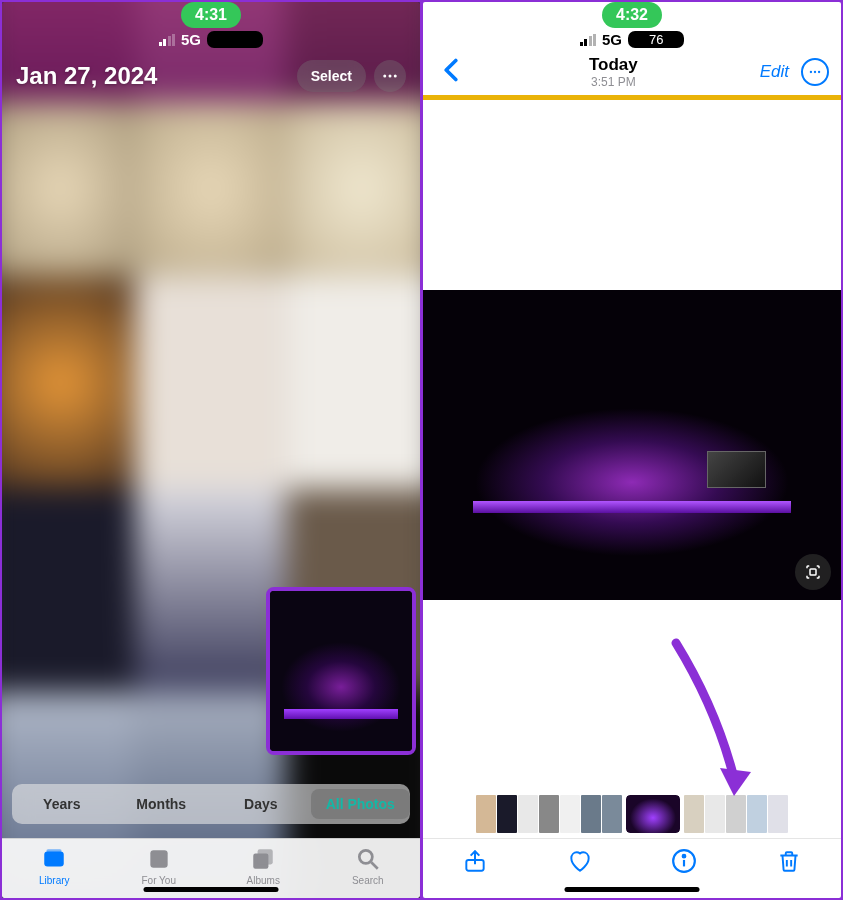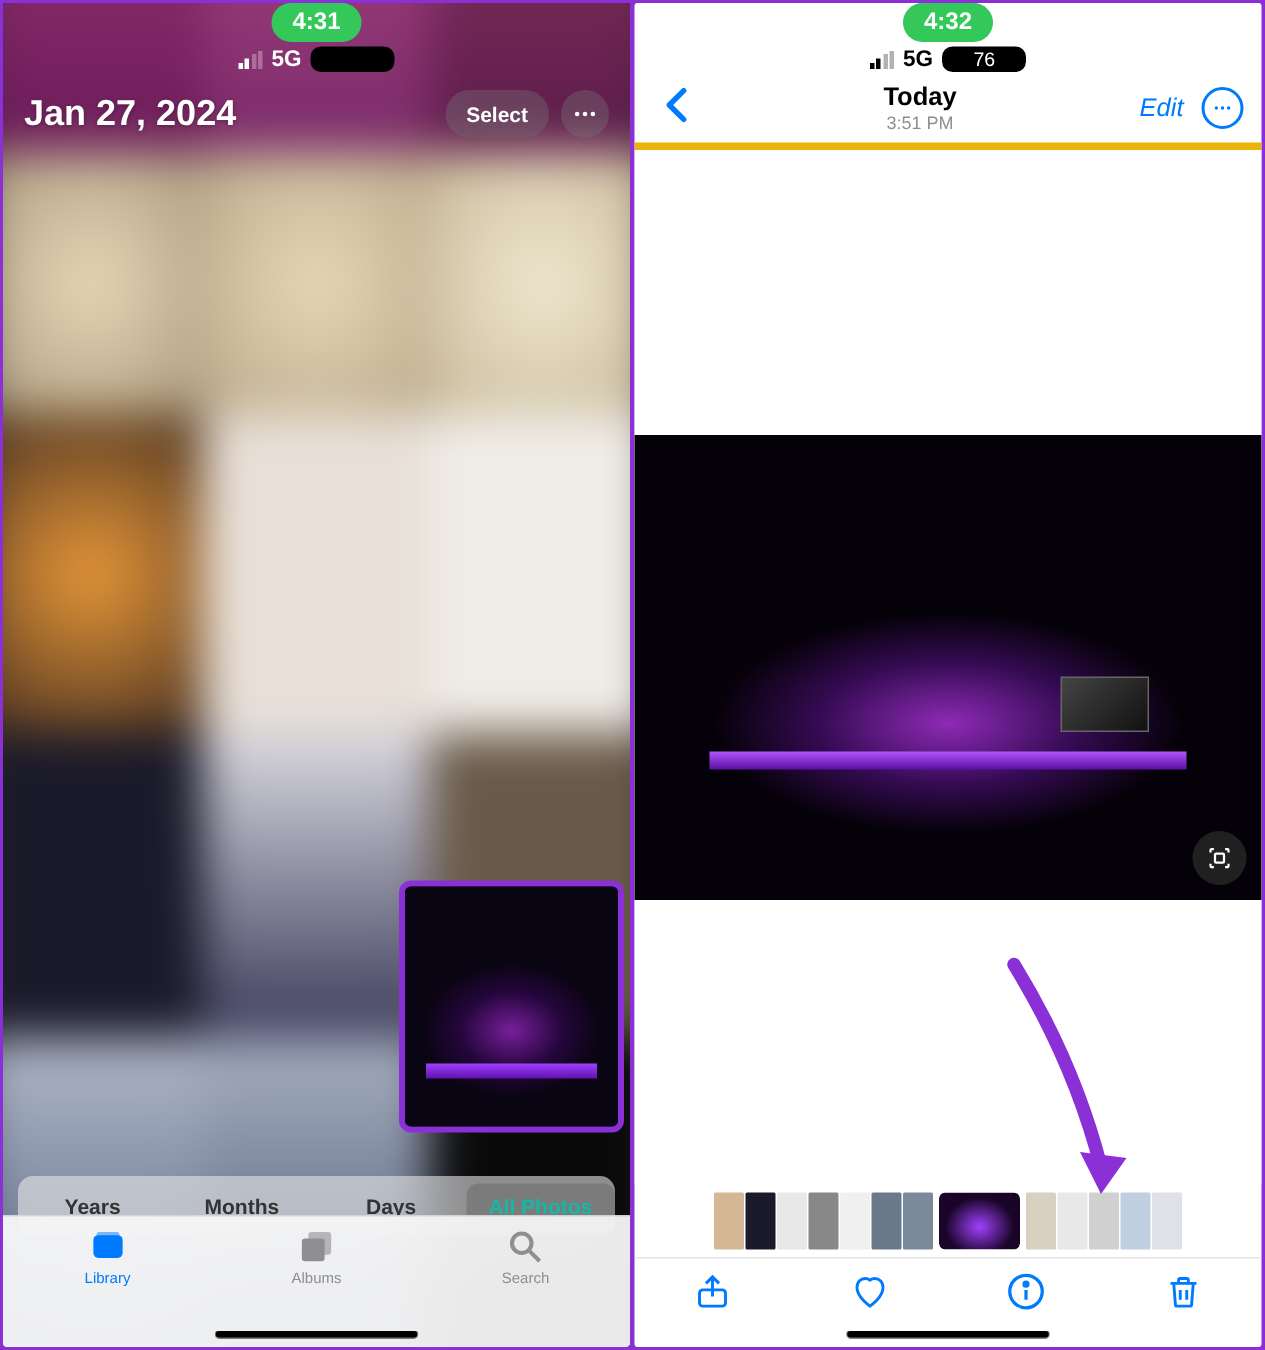--- a/index.html
+++ b/index.html
@@ -175,21 +175,21 @@
       background: transparent;
       border-radius: 8px;
     }
     .segment.active {
       background: rgba(120,120,120,.85);
       color: #14b8a6;
     }
     .tab-bar {
       position: absolute;
       bottom: 0; left: 0; right: 0;
-      height: 88px;
+      height: 60px;
       background: rgba(248,248,248,.94);
       backdrop-filter: blur(20px);
       display: flex;
       border-top: 1px solid rgba(0,0,0,.12);
       z-index: 8;
     }
     .tab {
       flex: 1;
       display: flex;
       flex-direction: column;
@@ -428,20 +428,26 @@
     <div class="tab-bar">
       <button class="tab active">
         <svg viewBox="0 0 24 24" fill="currentColor">
             <rect x="3" y="5" width="18" height="14" rx="3"></rect>
             <rect x="5" y="3" width="14" height="3" rx="1.5" fill="currentColor" opacity=".5"></rect>
           </svg>
         <span>Library</span>
       </button>
       <button class="tab">
         <svg viewBox="0 0 24 24" fill="currentColor">
+            <rect x="4" y="4" width="16" height="16" rx="3"></rect>
+          </svg>
+        <span>For You</span>
+      </button>
+      <button class="tab">
+        <svg viewBox="0 0 24 24" fill="currentColor">
             <rect x="3" y="7" width="14" height="14" rx="2"></rect>
             <rect x="7" y="3" width="14" height="14" rx="2" opacity=".6"></rect>
           </svg>
         <span>Albums</span>
       </button>
       <button class="tab">
         <svg viewBox="0 0 24 24" fill="none" stroke="currentColor" stroke-width="2.5">
             <circle cx="10" cy="10" r="6"></circle>
             <line x1="15" y1="15" x2="21" y2="21"></line>
           </svg>

